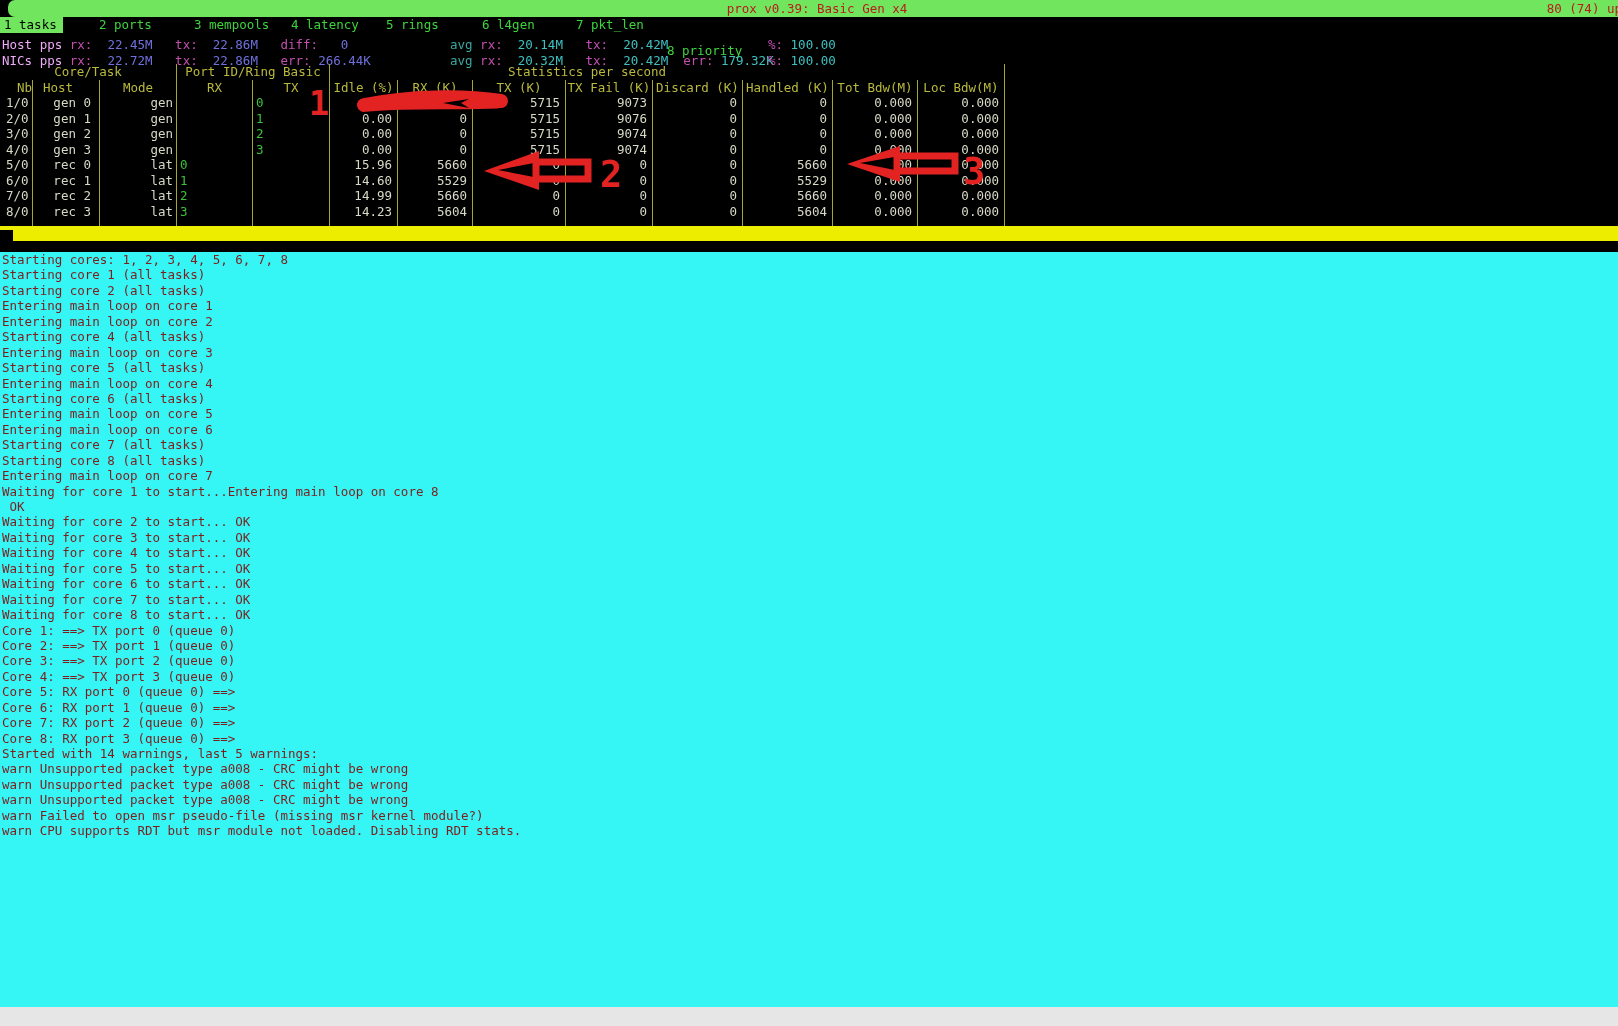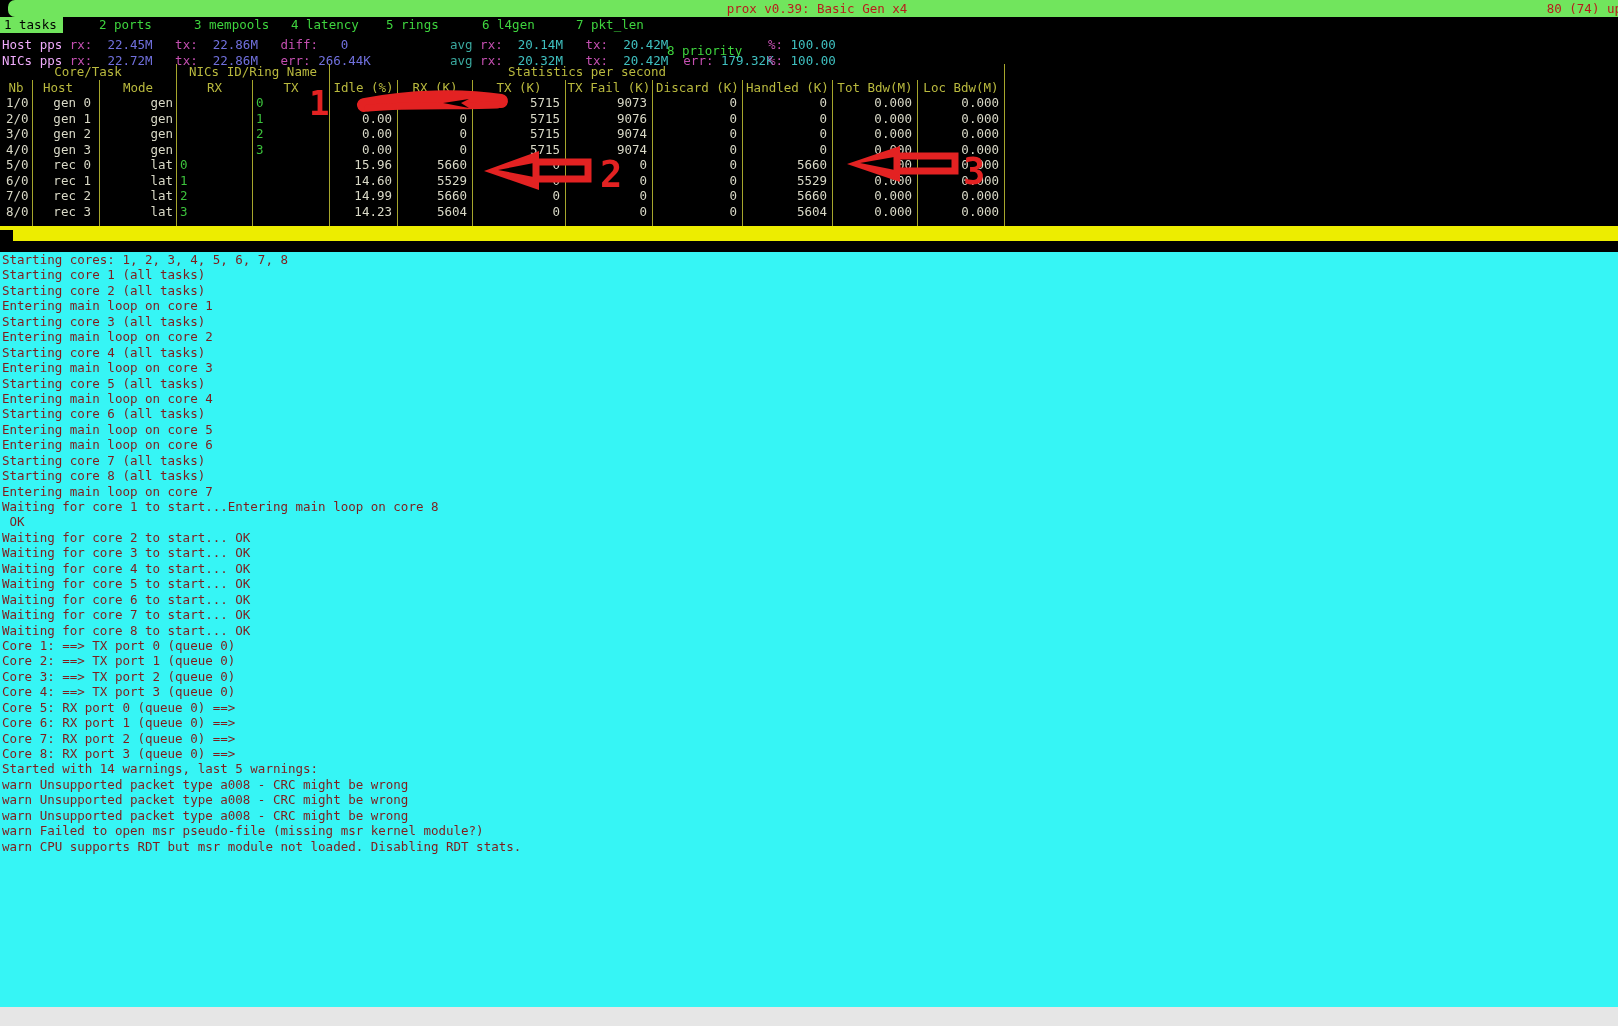--- a/index.html
+++ b/index.html
@@ -21,21 +21,21 @@
   .tk-navy{color:#f0abfc}.tk-mag{color:#c44fb0}.tk-blu{color:#7070dd}
   .tk-teal{color:#3aa89e}.tk-cyn{color:#3fc0c0}
   
   #stats-table{position:absolute;top:64px;left:0;width:1005px;color:#d9d9c7;}
   .trow{display:flex;}
   .cell{box-sizing:border-box;height:15.5px;line-height:15.5px;border-right:1px solid #a6a62c;overflow:hidden;white-space:pre;}
   .c0{width:33px}.c1{width:67px}.c2{width:77px}.c3{width:76px}.c4{width:77px}
   .c5{width:68px}.c6{width:75px}.c7{width:93px}.c8{width:87px}.c9{width:90px}
   .c10{width:90px}.c11{width:85px}.c12{width:87px}
   .hdr{color:#b9b93e;text-align:center;}
-  .hdr.h-l{text-align:center;}.hdr.h-l2{text-align:left;padding-left:10px}
+  .hdr.h-l{text-align:right;}.hdr.h-l2{text-align:left;padding-left:10px}
   .gc{box-sizing:border-box;height:15.5px;line-height:15.5px;border-right:1px solid #a6a62c;color:#b9b93e;}
   .gc0{width:177px;text-align:center}.gc1{width:153px;text-align:center}.gc2{width:675px;padding-left:178px;}
   .a-l6{padding-left:6px}
   .a-r8{text-align:right;padding-right:8px}
   .a-r3{text-align:right;padding-right:3px}
   .a-g{padding-left:3px;color:#3cc33c}
   .a-r5{text-align:right;padding-right:5px}
   .spacer .cell{height:7px}
   
   .yellowbar{position:absolute;left:0;top:226px;width:100%;height:15px;background:#eded00;}
@@ -76,21 +76,21 @@
       <div class="seg" style="left: 450px; top: 37px;"><span class="tk-teal">avg </span><span class="tk-mag">rx:  </span><span class="tk-cyn">20.14M</span><span class="tk-cyn">   </span><span class="tk-mag">tx:  </span><span class="tk-cyn">20.42M</span></div>
       <div class="seg" style="left: 768px; top: 37px;"><span class="tk-mag">%: </span><span class="tk-cyn">100.00</span></div>
       <div class="seg" style="left: 2px; top: 53px;"><span class="tk-navy">NICs pps </span><span class="tk-mag">rx:  </span><span class="tk-blu">22.72M</span><span class="tk-blu">   </span><span class="tk-mag">tx:  </span><span class="tk-blu">22.86M</span><span class="tk-blu">   </span><span class="tk-mag">err: </span><span class="tk-blu">266.44K</span></div>
       <div class="seg" style="left: 450px; top: 53px;"><span class="tk-teal">avg </span><span class="tk-mag">rx:  </span><span class="tk-cyn">20.32M</span><span class="tk-cyn">   </span><span class="tk-mag">tx:  </span><span class="tk-cyn">20.42M</span><span class="tk-cyn">  </span><span class="tk-mag">err: </span><span class="tk-cyn">179.32K</span></div>
       <div class="seg" style="left: 768px; top: 53px;"><span class="tk-mag">%: </span><span class="tk-cyn">100.00</span></div>
     </div>
 
   <div id="stats-table">
       <div class="trow">
         <div class="gc gc0">Core/Task</div>
-        <div class="gc gc1">NICs ID/Ring Name</div>
+        <div class="gc gc1">Port ID/Ring Basic</div>
         <div class="gc gc2">Statistics per second</div>
       </div>
       <div class="trow">
         <div class="cell c0 hdr h-l">Nb</div>
         <div class="cell c1 hdr h-l2">Host</div>
         <div class="cell c2 hdr">Mode</div>
         <div class="cell c3 hdr">RX</div>
         <div class="cell c4 hdr">TX</div>
         <div class="cell c5 hdr">Idle (%)</div>
         <div class="cell c6 hdr">RX (K)</div>
@@ -240,21 +240,20 @@
 
   <div class="yellowbar">
     <div class="cursorblock"></div>
   </div>
 
   <div class="log-area" id="logarea">
       <div class="logline">Starting cores: 1, 2, 3, 4, 5, 6, 7, 8</div>
       <div class="logline">Starting core 1 (all tasks)</div>
       <div class="logline">Starting core 2 (all tasks)</div>
       <div class="logline">Entering main loop on core 1</div>
-      <div class="logline">Starting core 3 (all tasks)</div>
       <div class="logline">Entering main loop on core 2</div>
       <div class="logline">Starting core 4 (all tasks)</div>
       <div class="logline">Entering main loop on core 3</div>
       <div class="logline">Starting core 5 (all tasks)</div>
       <div class="logline">Entering main loop on core 4</div>
       <div class="logline">Starting core 6 (all tasks)</div>
       <div class="logline">Entering main loop on core 5</div>
       <div class="logline">Entering main loop on core 6</div>
       <div class="logline">Starting core 7 (all tasks)</div>
       <div class="logline">Starting core 8 (all tasks)</div>

